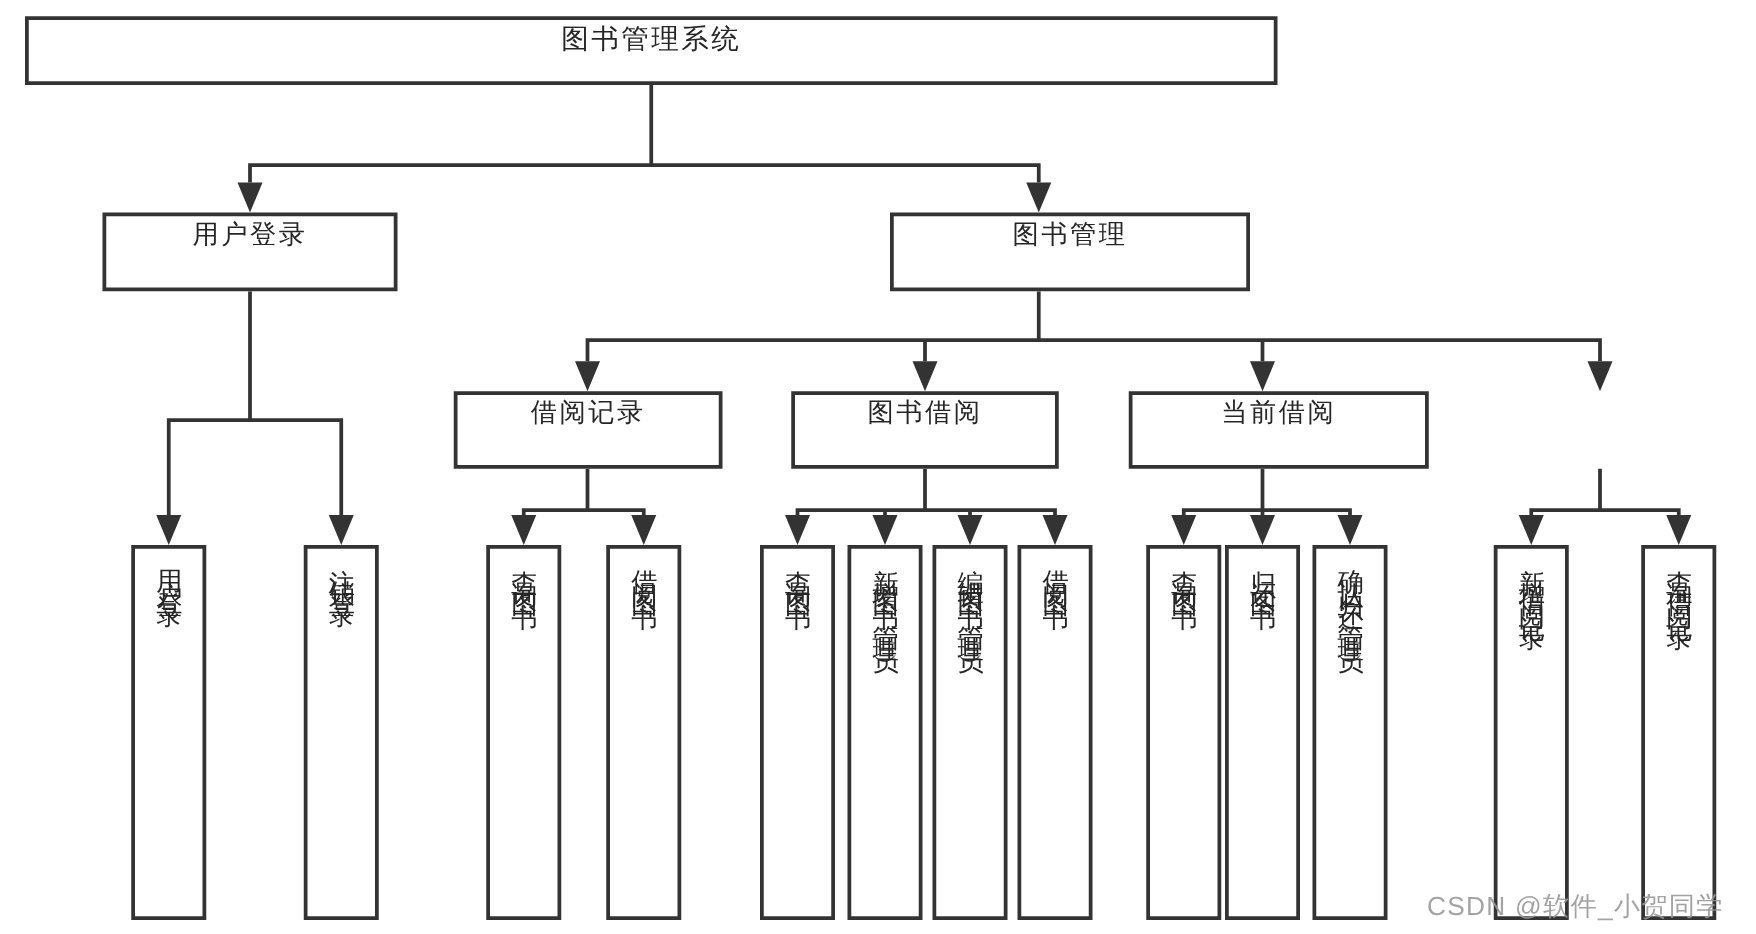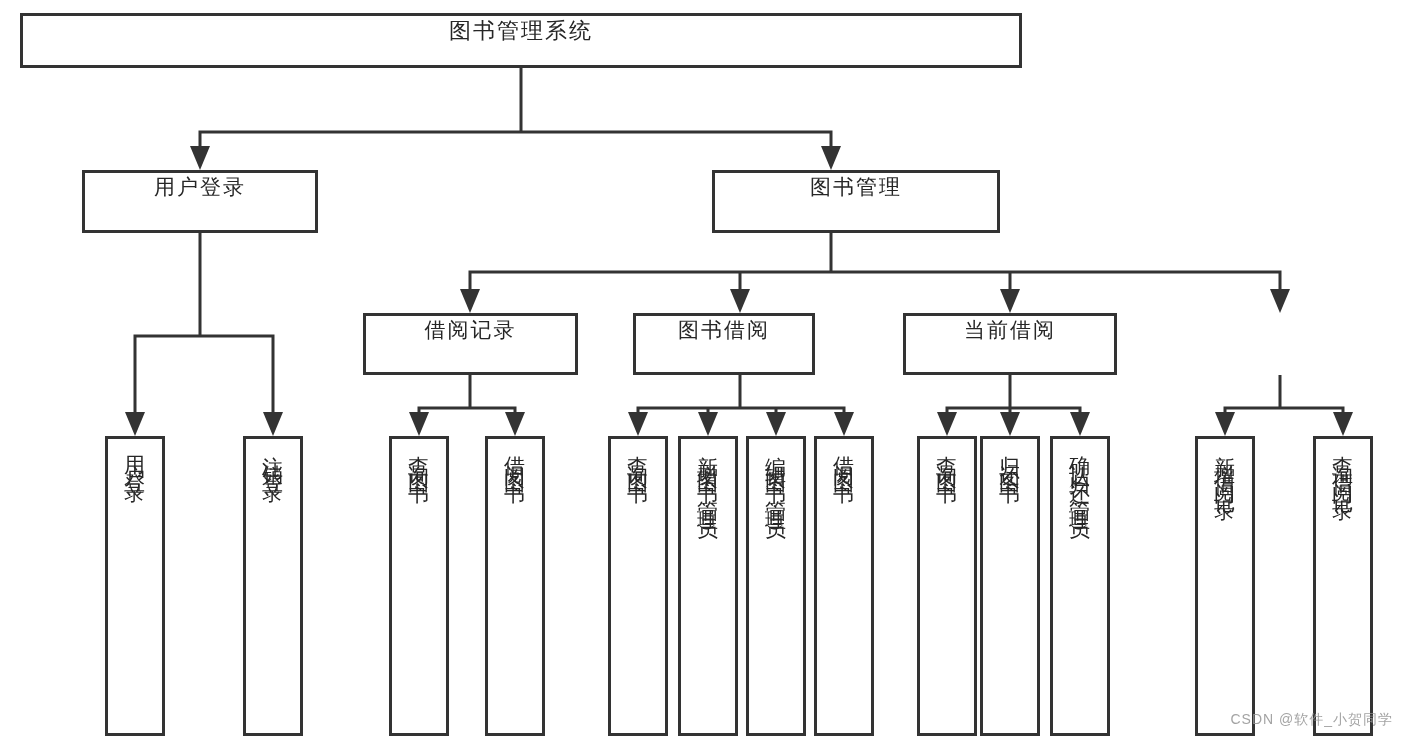--- a/index.html
+++ b/index.html
@@ -43,22 +43,22 @@
     writing-mode: vertical-rl;
     font-size: 21px;
     color: #262626;
     letter-spacing: 9px;
     line-height: 1;
     white-space: nowrap;
   }
   .watermark {
     position: absolute;
     top: 711px;
-    right: 12px;
-    font-size: 14px;
+    right: 26px;
+    font-size: 21px;
     color: rgba(150, 150, 150, 0.88);
     letter-spacing: 1px;
     z-index: 5;
     white-space: nowrap;
   }
 </style>
 </head>
 <body>
 
 <div id="canvas">
@@ -103,24 +103,24 @@
   <div class="box" style="left:82px; top:170px; width:236px; height:63px;">
     <span class="h-label">用户登录</span>
   </div>
   <div class="box" style="left:712px; top:170px; width:288px; height:63px;">
     <span class="h-label">图书管理</span>
   </div>
 
   <div class="box" style="left:363px; top:313px; width:215px; height:62px;">
     <span class="h-label">借阅记录</span>
   </div>
-  <div class="box" style="left:633px; top:313px; width:182px; height:62px;">
+  <div class="box" style="left:633px; top:313px; width:214px; height:62px;">
     <span class="h-label">图书借阅</span>
   </div>
-  <div class="box" style="left:903px; top:313px; width:214px; height:62px;">
+  <div class="box" style="left:903px; top:313px; width:240px; height:62px;">
     <span class="h-label">当前借阅</span>
   </div>
 
   <div class="box leaf" style="left:105px; top:436px; width:60px; height:300px;">
     <span>用户登录</span>
   </div>
   <div class="box leaf" style="left:243px; top:436px; width:60px; height:300px;">
     <span>注销登录</span>
   </div>
 

